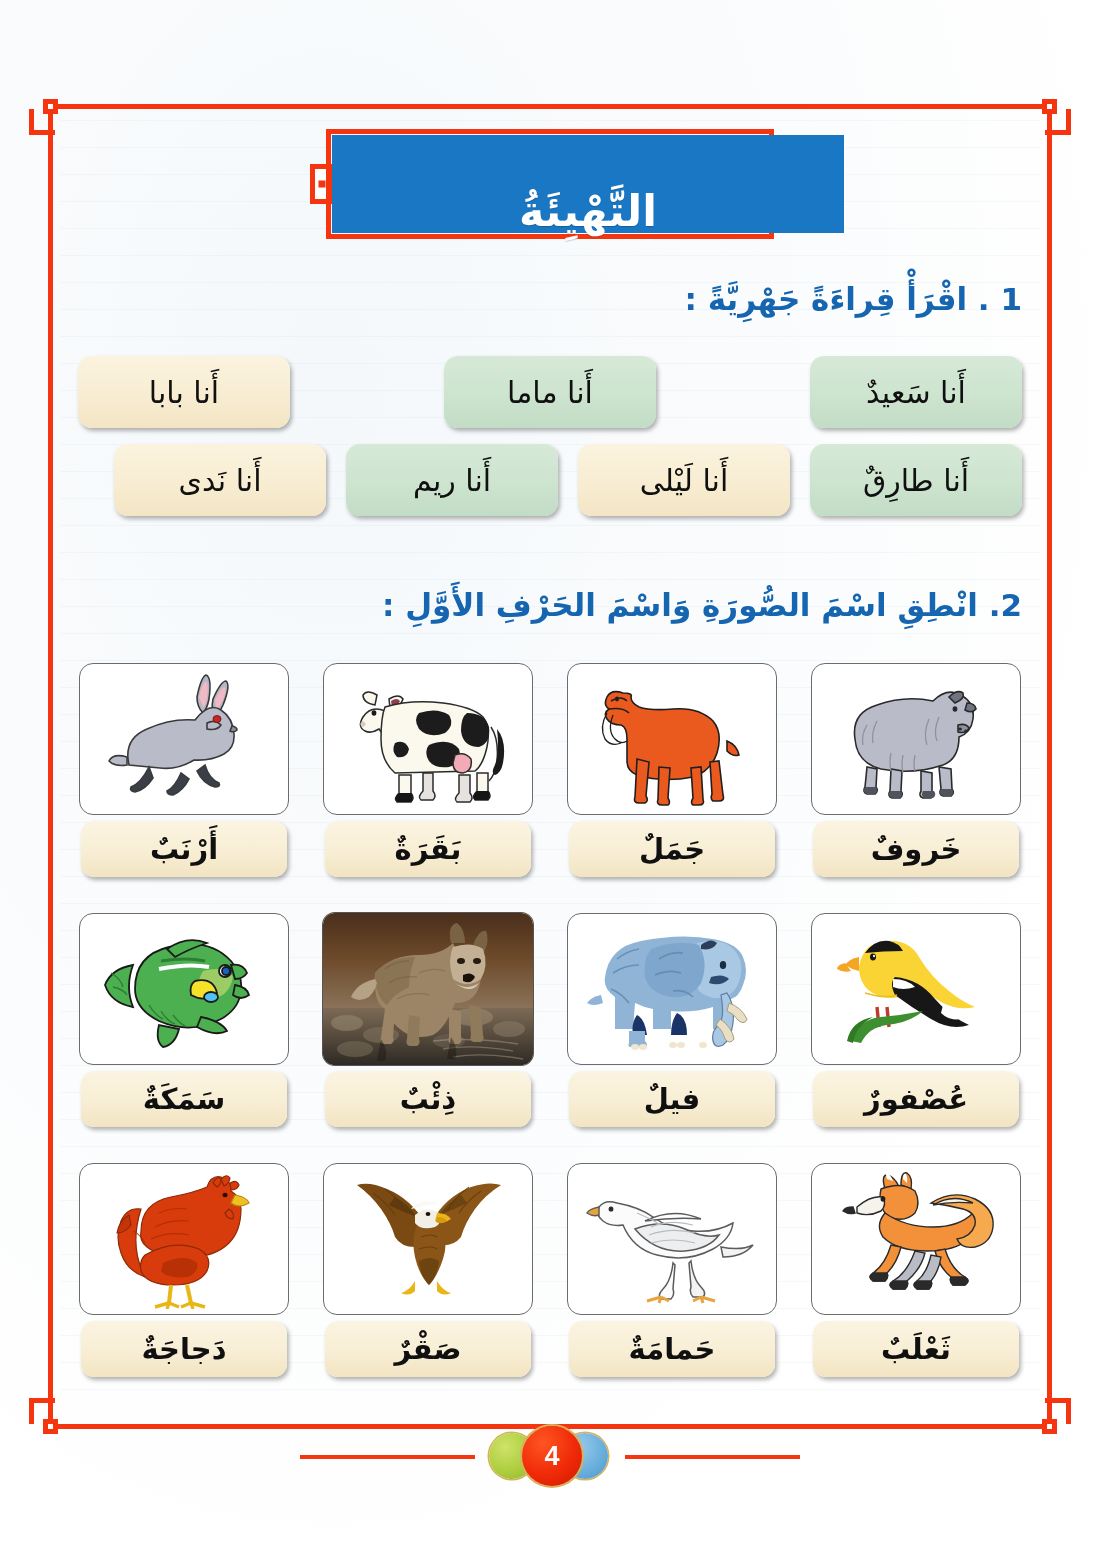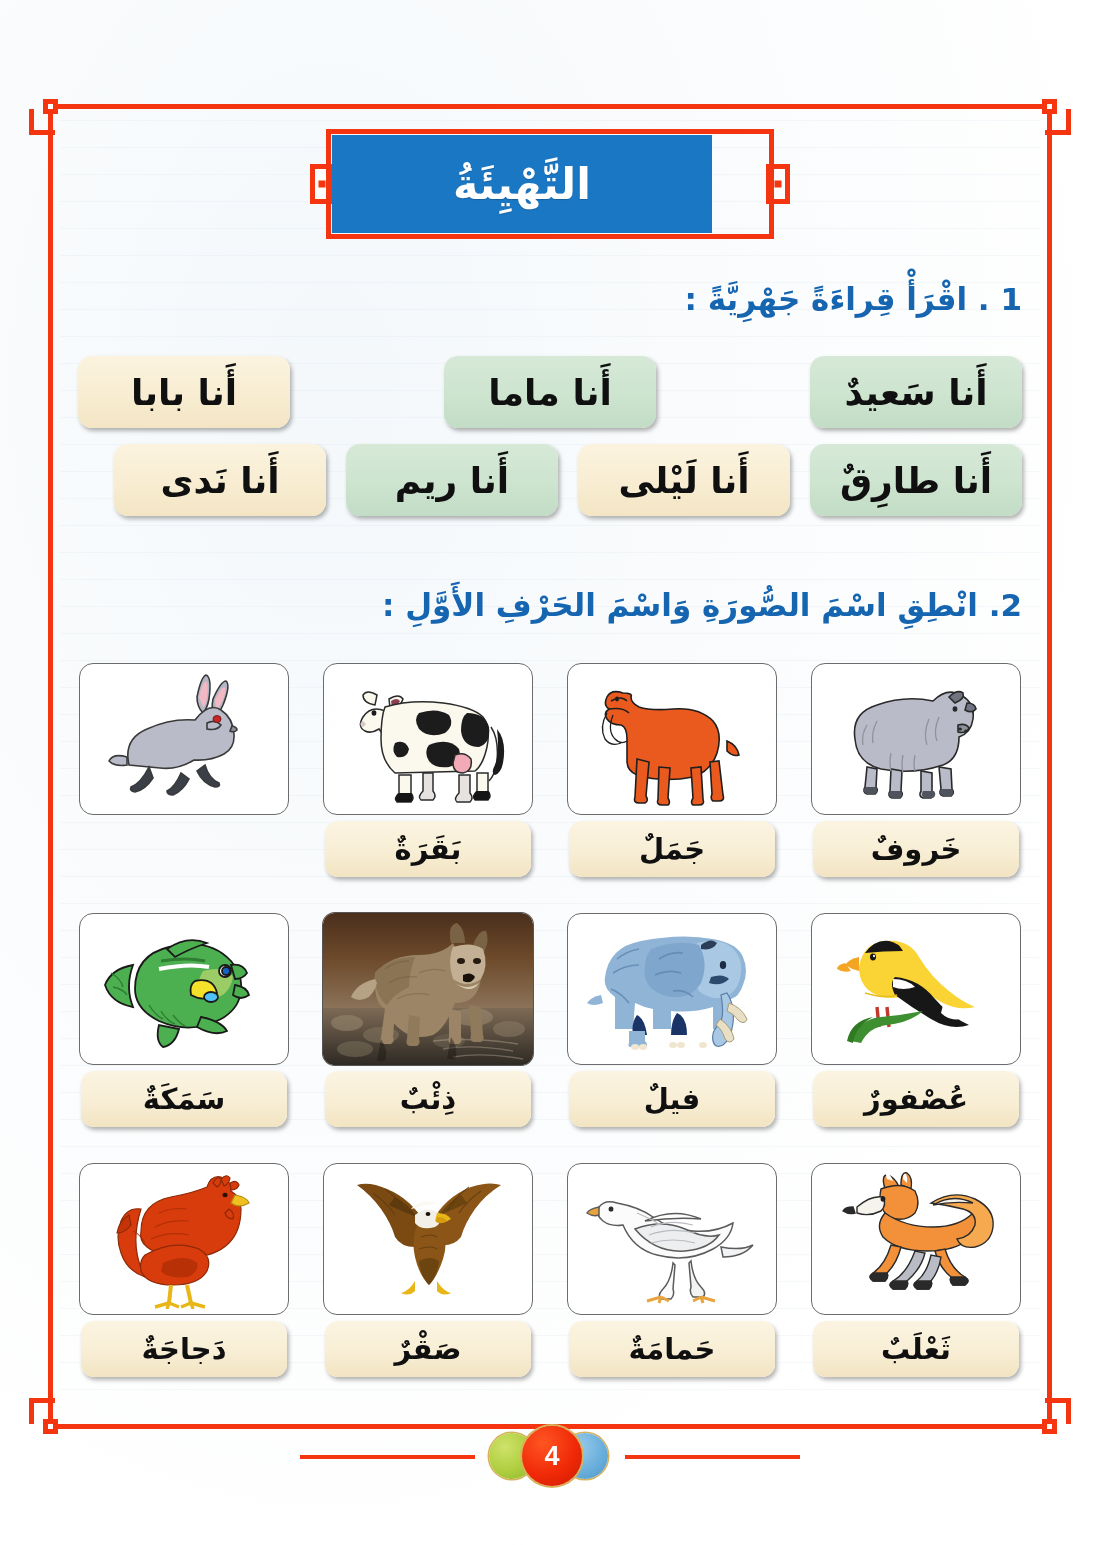--- a/index.html
+++ b/index.html
@@ -105,24 +105,24 @@
   .banner-outline {
     position: absolute;
     left: 16px; top: 4px;
     width: 448px; height: 110px;
     border: 5px solid #f4350f;
     box-sizing: border-box;
   }
   .banner-fill {
     position: absolute;
     left: 22px; top: 10px;
-    width: 380px; height: 98px;
+    width: 512px; height: 98px;
     background: #1a77c4;
     display: flex;
-    align-items: center;
+    align-items: flex-end;
     justify-content: center;
   }
   .banner-title {
     color: #ffffff;
     font-size: 43px;
     font-weight: bold;
     font-family: "DejaVu Sans", "Liberation Sans", sans-serif;
     line-height: 1;
     letter-spacing: 0;
     text-shadow: 0 1px 1px rgba(0,0,0,0.18);
@@ -172,22 +172,22 @@
   #pill-row-1 { top: 356px; }
   #pill-row-2 { top: 444px; margin-left: 36px; }
 
   .pill {
     width: 212px;
     height: 72px;
     border-radius: 14px;
     display: flex;
     align-items: center;
     justify-content: center;
-    font-size: 36px;
-    font-weight: bold;
+    font-size: 30px;
+    font-weight: normal;
     color: #101010;
     box-shadow: 2px 3px 4px rgba(0,0,0,0.30);
     box-sizing: border-box;
     direction: rtl;
   }
   .pill.cream {
     background: linear-gradient(180deg, #fbf3df 0%, #f8edd2 55%, #f3e5c4 100%);
   }
   .pill.green {
     background: linear-gradient(180deg, #d6e9d7 0%, #cde4cf 55%, #c2dcc5 100%);
@@ -373,20 +373,21 @@
             <path d="M118 54 q8 -4 14 2 q-4 6 -14 4z" fill="#b9bcc8"></path>
             <ellipse cx="128" cy="50" rx="4" ry="3.4" fill="#c62828" stroke="#7a1414" stroke-width="1"></ellipse>
             <path d="M143 57 q5 1 5 4 q-3 3 -7 1z" fill="#8d909b"></path>
             <path d="M60 98 q-8 16 -18 20 q-2 4 4 5 q10 -2 18 -14z" fill="#3a3f48"></path>
             <path d="M92 104 q-6 14 -14 18 q0 4 6 4 q10 -4 16 -16z" fill="#3a3f48"></path>
             <path d="M116 96 q4 14 14 18 q2 4 -4 4 q-12 -3 -18 -16z" fill="#3a3f48"></path>
             <path d="M38 88 q-14 -4 -18 4 q6 6 18 4z" fill="#b9bcc8"></path>
           </g>
         </svg>
       </div>
+      <div class="label-pill">أَرْنَبٌ</div>
     </div>
 
     <div class="card-cell">
       <div class="pic-box">
         <svg width="190" height="140" viewBox="0 0 190 140">
           <g stroke="#2b2b2b" stroke-width="1.5">
             <path d="M52 42 q-14 -6 -22 6 q-6 10 2 14 q6 3 14 -2 q6 10 18 12 l0 -26z" fill="#fbf8ee"></path>
             <path d="M44 26 q-10 -6 -14 0 q0 8 12 10z" fill="#fbf8ee"></path>
             <path d="M56 30 q10 -6 14 0 q-2 8 -13 9z" fill="#fbf8ee"></path>
             <path d="M58 32 q6 -4 9 0 q-2 5 -8 6z" fill="#8b3f52" stroke="none"></path>

